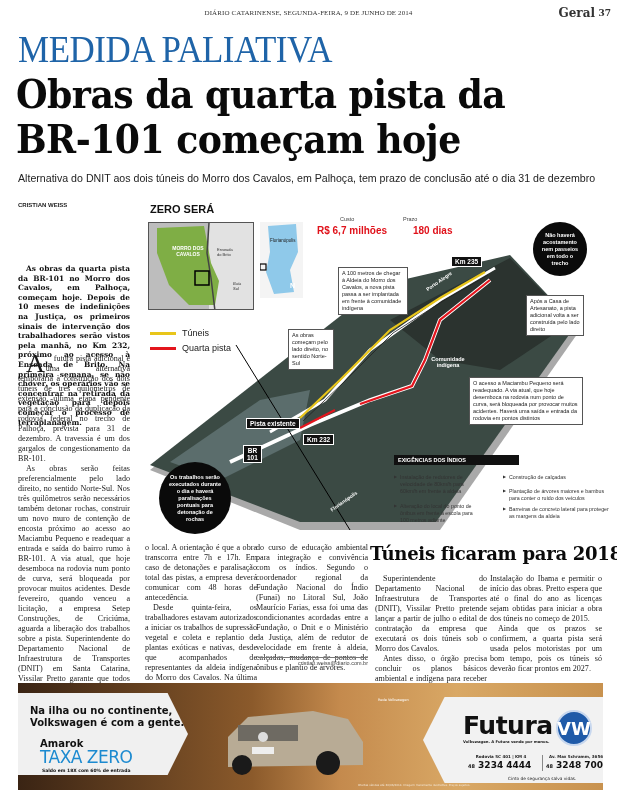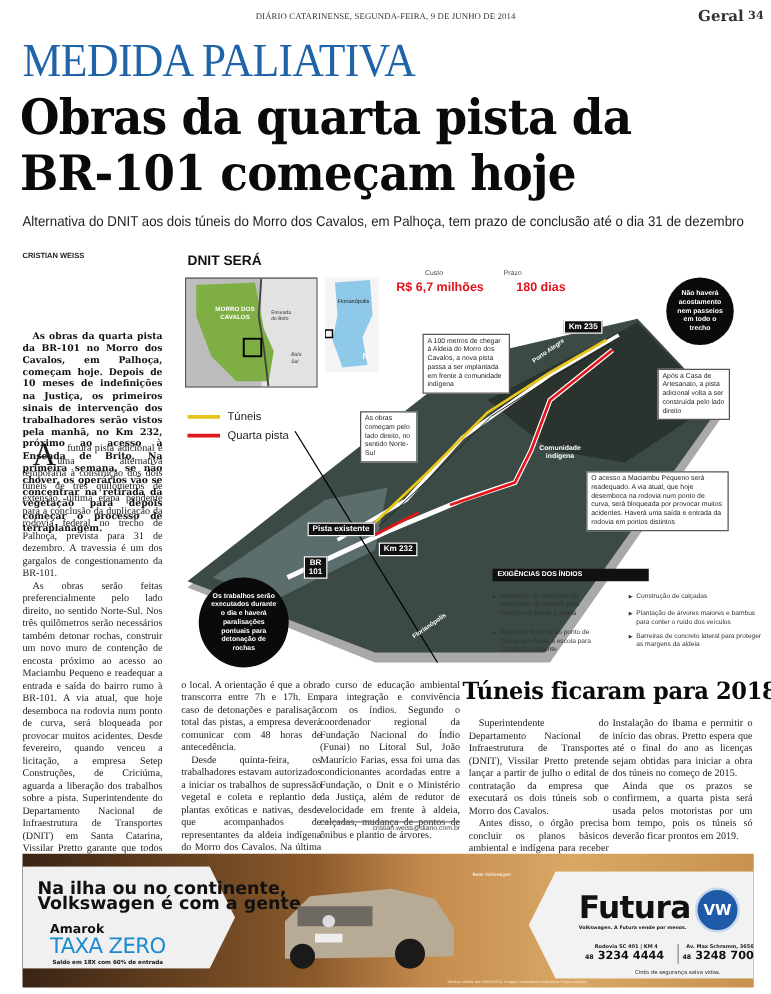--- a/index.html
+++ b/index.html
@@ -38,65 +38,65 @@
   .callout { position:absolute; background:#fff; border:1px solid #555; font-family:"Liberation Sans", sans-serif; font-size:5.5px; line-height:7px; padding:2px 3px; color:#222; }
   .bubble { position:absolute; background:#0a0a0a; color:#fff; border-radius:50%; font-family:"Liberation Sans", sans-serif; font-weight:bold; font-size:5.5px; line-height:7px; text-align:center; display:flex; align-items:center; justify-content:center; }
   .tag { position:absolute; background:#111; color:#fff; font-family:"Liberation Sans", sans-serif; font-weight:bold; font-size:6.5px; padding:1px 3px; border:1px solid #fff; white-space:nowrap; }
   .demands-head { position:absolute; left:254px; top:255px; width:125px; height:10px; background:#111; color:#fff; font-family:"Liberation Sans", sans-serif; font-weight:bold; font-size:5.5px; padding:2px 4px; }
   .demand { position:absolute; font-family:"Liberation Sans", sans-serif; font-size:5.3px; line-height:6.8px; color:#333; width:80px; padding-left:6px; }
   .demand::before { content:"\25B6"; position:absolute; left:0; top:0; font-size:4px; }
 
   
   .ad { left:18px; top:683px; width:585px; height:107px; overflow:hidden; background:linear-gradient(90deg,#3a2414 0%,#8b5a2b 40%,#c48a4d 55%,#d9a865 75%,#c8924f 100%); }
   .ad .leftpanel { position:absolute; left:0; top:10px; width:170px; height:82px; background:#f0f0f0; clip-path:polygon(0 0,88% 0,100% 50%,88% 100%,0 100%); }
-  .ad .tagline { position:absolute; left:12px; top:22px; font-family:"DejaVu Sans", sans-serif; font-weight:bold; font-size:14px; line-height:12px; color:#111; }
+  .ad .tagline { position:absolute; left:12px; top:22px; font-family:"DejaVu Sans", sans-serif; font-weight:bold; font-size:10px; line-height:12px; color:#111; }
   .ad .model { position:absolute; left:22px; top:55px; font-family:"DejaVu Sans", sans-serif; font-weight:bold; font-size:10px; color:#111; }
   .ad .offer { position:absolute; left:22px; top:64px; font-family:"DejaVu Sans", sans-serif; font-weight:normal; font-size:17px; color:#1c8ad0; letter-spacing:-0.5px; }
   .ad .fine { position:absolute; left:24px; top:85px; font-family:"DejaVu Sans", sans-serif; font-weight:bold; font-size:4.5px; color:#111; }
   .ad .truck { position:absolute; left:200px; top:14px; width:150px; height:80px; }
   .ad .rightpanel { position:absolute; left:405px; top:14px; width:180px; height:86px; background:#f2f2f2; clip-path:polygon(12% 0,100% 0,100% 100%,12% 100%,0 50%); }
   .ad .brand { position:absolute; left:445px; top:28px; font-family:"DejaVu Sans", sans-serif; font-weight:bold; font-size:25px; color:#111; letter-spacing:-0.5px; }
   .ad .brandsub { position:absolute; left:445px; top:56px; font-family:"DejaVu Sans", sans-serif; font-weight:bold; font-size:3.8px; color:#222; }
-  .ad .vwlogo { position:absolute; left:538px; top:27px; width:36px; height:36px; border-radius:50%; background:#1f5aa8; border:2px solid #c7d7ee; color:#fff; font-family:"DejaVu Sans", sans-serif; font-weight:bold; font-size:12px; display:flex; align-items:center; justify-content:center; }
+  .ad .vwlogo { position:absolute; left:538px; top:27px; width:36px; height:36px; border-radius:50%; background:#1f5aa8; border:2px solid #c7d7ee; color:#fff; font-family:"DejaVu Sans", sans-serif; font-weight:bold; font-size:18px; display:flex; align-items:center; justify-content:center; }
   .ad .addr { position:absolute; font-family:"DejaVu Sans", sans-serif; font-weight:bold; font-size:4px; color:#222; text-align:center; }
   .ad .phone { position:absolute; font-family:"DejaVu Sans", sans-serif; font-weight:bold; font-size:9px; color:#111; white-space:nowrap; }
   .ad .phone small { font-size:5px; }
   .ad .vsep { position:absolute; left:524px; top:72px; width:1px; height:16px; background:#888; }
   .ad .safety { position:absolute; left:490px; top:93px; font-family:"DejaVu Sans", sans-serif; font-size:4.3px; color:#222; }
   .ad .minivw { position:absolute; left:360px; top:15px; font-family:"DejaVu Sans", sans-serif; font-size:3.5px; color:#fff; }
   .ad .legal { position:absolute; left:340px; top:100px; font-family:"DejaVu Sans", sans-serif; font-size:2.8px; color:#f3e6d5; }
 </style>
 </head>
 <body>
 
 <div class="abs masthead">
   <div class="paper">DIÁRIO CATARINENSE, SEGUNDA-FEIRA, 9 DE JUNHO DE 2014</div>
   <div class="section">Geral</div>
-  <div class="pagenum">34</div>
+  <div class="pagenum">37</div>
 </div>
 
 <div class="abs kicker">MEDIDA PALIATIVA</div>
 <div class="abs headline">
   <div>Obras da quarta pista da</div>
   <div>BR-101 começam hoje</div>
 </div>
 <div class="abs subhead">Alternativa do DNIT aos dois túneis do Morro dos Cavalos, em Palhoça, tem prazo de conclusão até o dia 31 de dezembro</div>
 
 <div class="abs byline">CRISTIAN WEISS</div>
 <div class="abs lead">As obras da quarta pista da BR-101 no Morro dos Cavalos, em Palhoça, começam hoje. Depois de 10 meses de indefinições na Justiça, os primeiros sinais de intervenção dos trabalhadores serão vistos pela manhã, no Km 232, próximo ao acesso à Enseada de Brito. Na primeira semana, se não chover, os operários vão se concentrar na retirada da vegetação para depois começar o processo de terraplanagem.</div>
 
 <div class="abs col col1">
   <p class="dropcap">A futura pista adicional é uma alternativa temporária à construção dos dois túneis de três quilômetros de extensão, última etapa pendente para a conclusão da duplicação da rodovia federal no trecho de Palhoça, prevista para 31 de dezembro. A travessia é um dos gargalos de congestionamento da BR-101.</p>
   <p>As obras serão feitas preferencialmente pelo lado direito, no sentido Norte-Sul. Nos três quilômetros serão necessários também detonar rochas, construir um novo muro de contenção de encosta próximo ao acesso ao Maciambu Pequeno e readequar a entrada e saída do bairro rumo à BR-101. A via atual, que hoje desemboca na rodovia num ponto de curva, será bloqueada por provocar muitos acidentes. Desde fevereiro, quando venceu a licitação, a empresa Setep Construções, de Criciúma, aguarda a liberação dos trabalhos sobre a pista. Superintendente do Departamento Nacional de Infraestrutura de Transportes (DNIT) em Santa Catarina, Vissilar Pretto garante que todos os licenciamentos necessários para a obra foram obtidos:</p>
   <p>– Esta obra tem de terminar antes da temporada. Até para a empresa poder trabalhar. – avalia.</p>
   <p>A Polícia Rodoviária Federal e a Autopista Litoral Sul vão sinalizar</p>
 </div>
 
 <div class="abs info">
-  <div class="title">DNIT SERÁ</div>
+  <div class="title">ZERO SERÁ</div>
 
   <div class="locmap">
     <svg width="106" height="88">
       <rect width="106" height="88" fill="#bdbdbd"></rect>
       <rect x="60" y="0" width="46" height="88" fill="#e2e2e2"></rect>
       <path d="M8,5 L55,3 L62,40 L70,58 L66,82 L40,82 L20,62 L8,30 Z" fill="#7fae45"></path>
       <path d="M60,0 L58,30 L62,55 L66,88" stroke="#444" stroke-width="1.5" fill="none"></path>
       <rect x="46" y="48" width="14" height="14" fill="none" stroke="#000" stroke-width="1.5"></rect>
     </svg>
     <div style="position:absolute;left:22px;top:22px;font:bold 5px 'Liberation Sans',sans-serif;color:#fff;text-align:center;width:34px;">MORRO DOS CAVALOS</div>
@@ -175,21 +175,21 @@
 <div class="abs email-rule"></div>
 <div class="abs email">cristian.weiss@diario.com.br</div>
 
 <div class="abs sub2">Túneis ficaram para 2018</div>
 <div class="abs col col4">
   <p>Superintendente do Departamento Nacional de Infraestrutura de Transportes (DNIT), Vissilar Pretto pretende lançar a partir de julho o edital de contratação da empresa que executará os dois túneis sob o Morro dos Cavalos.</p>
   <p>Antes disso, o órgão precisa concluir os planos básicos ambiental e indígena para receber a Licença de</p>
 </div>
 <div class="abs col col5">
   <p style="text-indent:0">Instalação do Ibama e permitir o início das obras. Pretto espera que até o final do ano as licenças sejam obtidas para iniciar a obra dos túneis no começo de 2015.</p>
-  <p>Ainda que os prazos se confirmem, a quarta pista será usada pelos motoristas por um bom tempo, pois os túneis só deverão ficar prontos em 2019.</p>
+  <p>Ainda que os prazos se confirmem, a quarta pista será usada pelos motoristas por um bom tempo, pois os túneis só deverão ficar prontos em 2027.</p>
 </div>
 
 <div class="abs ad">
   <div class="leftpanel"></div>
   <div class="tagline">
     <div>Na ilha ou no continente,</div>
     <div>Volkswagen é com a gente.</div>
   </div>
   <div class="model">Amarok</div>
   <div class="offer">TAXA ZERO</div>

